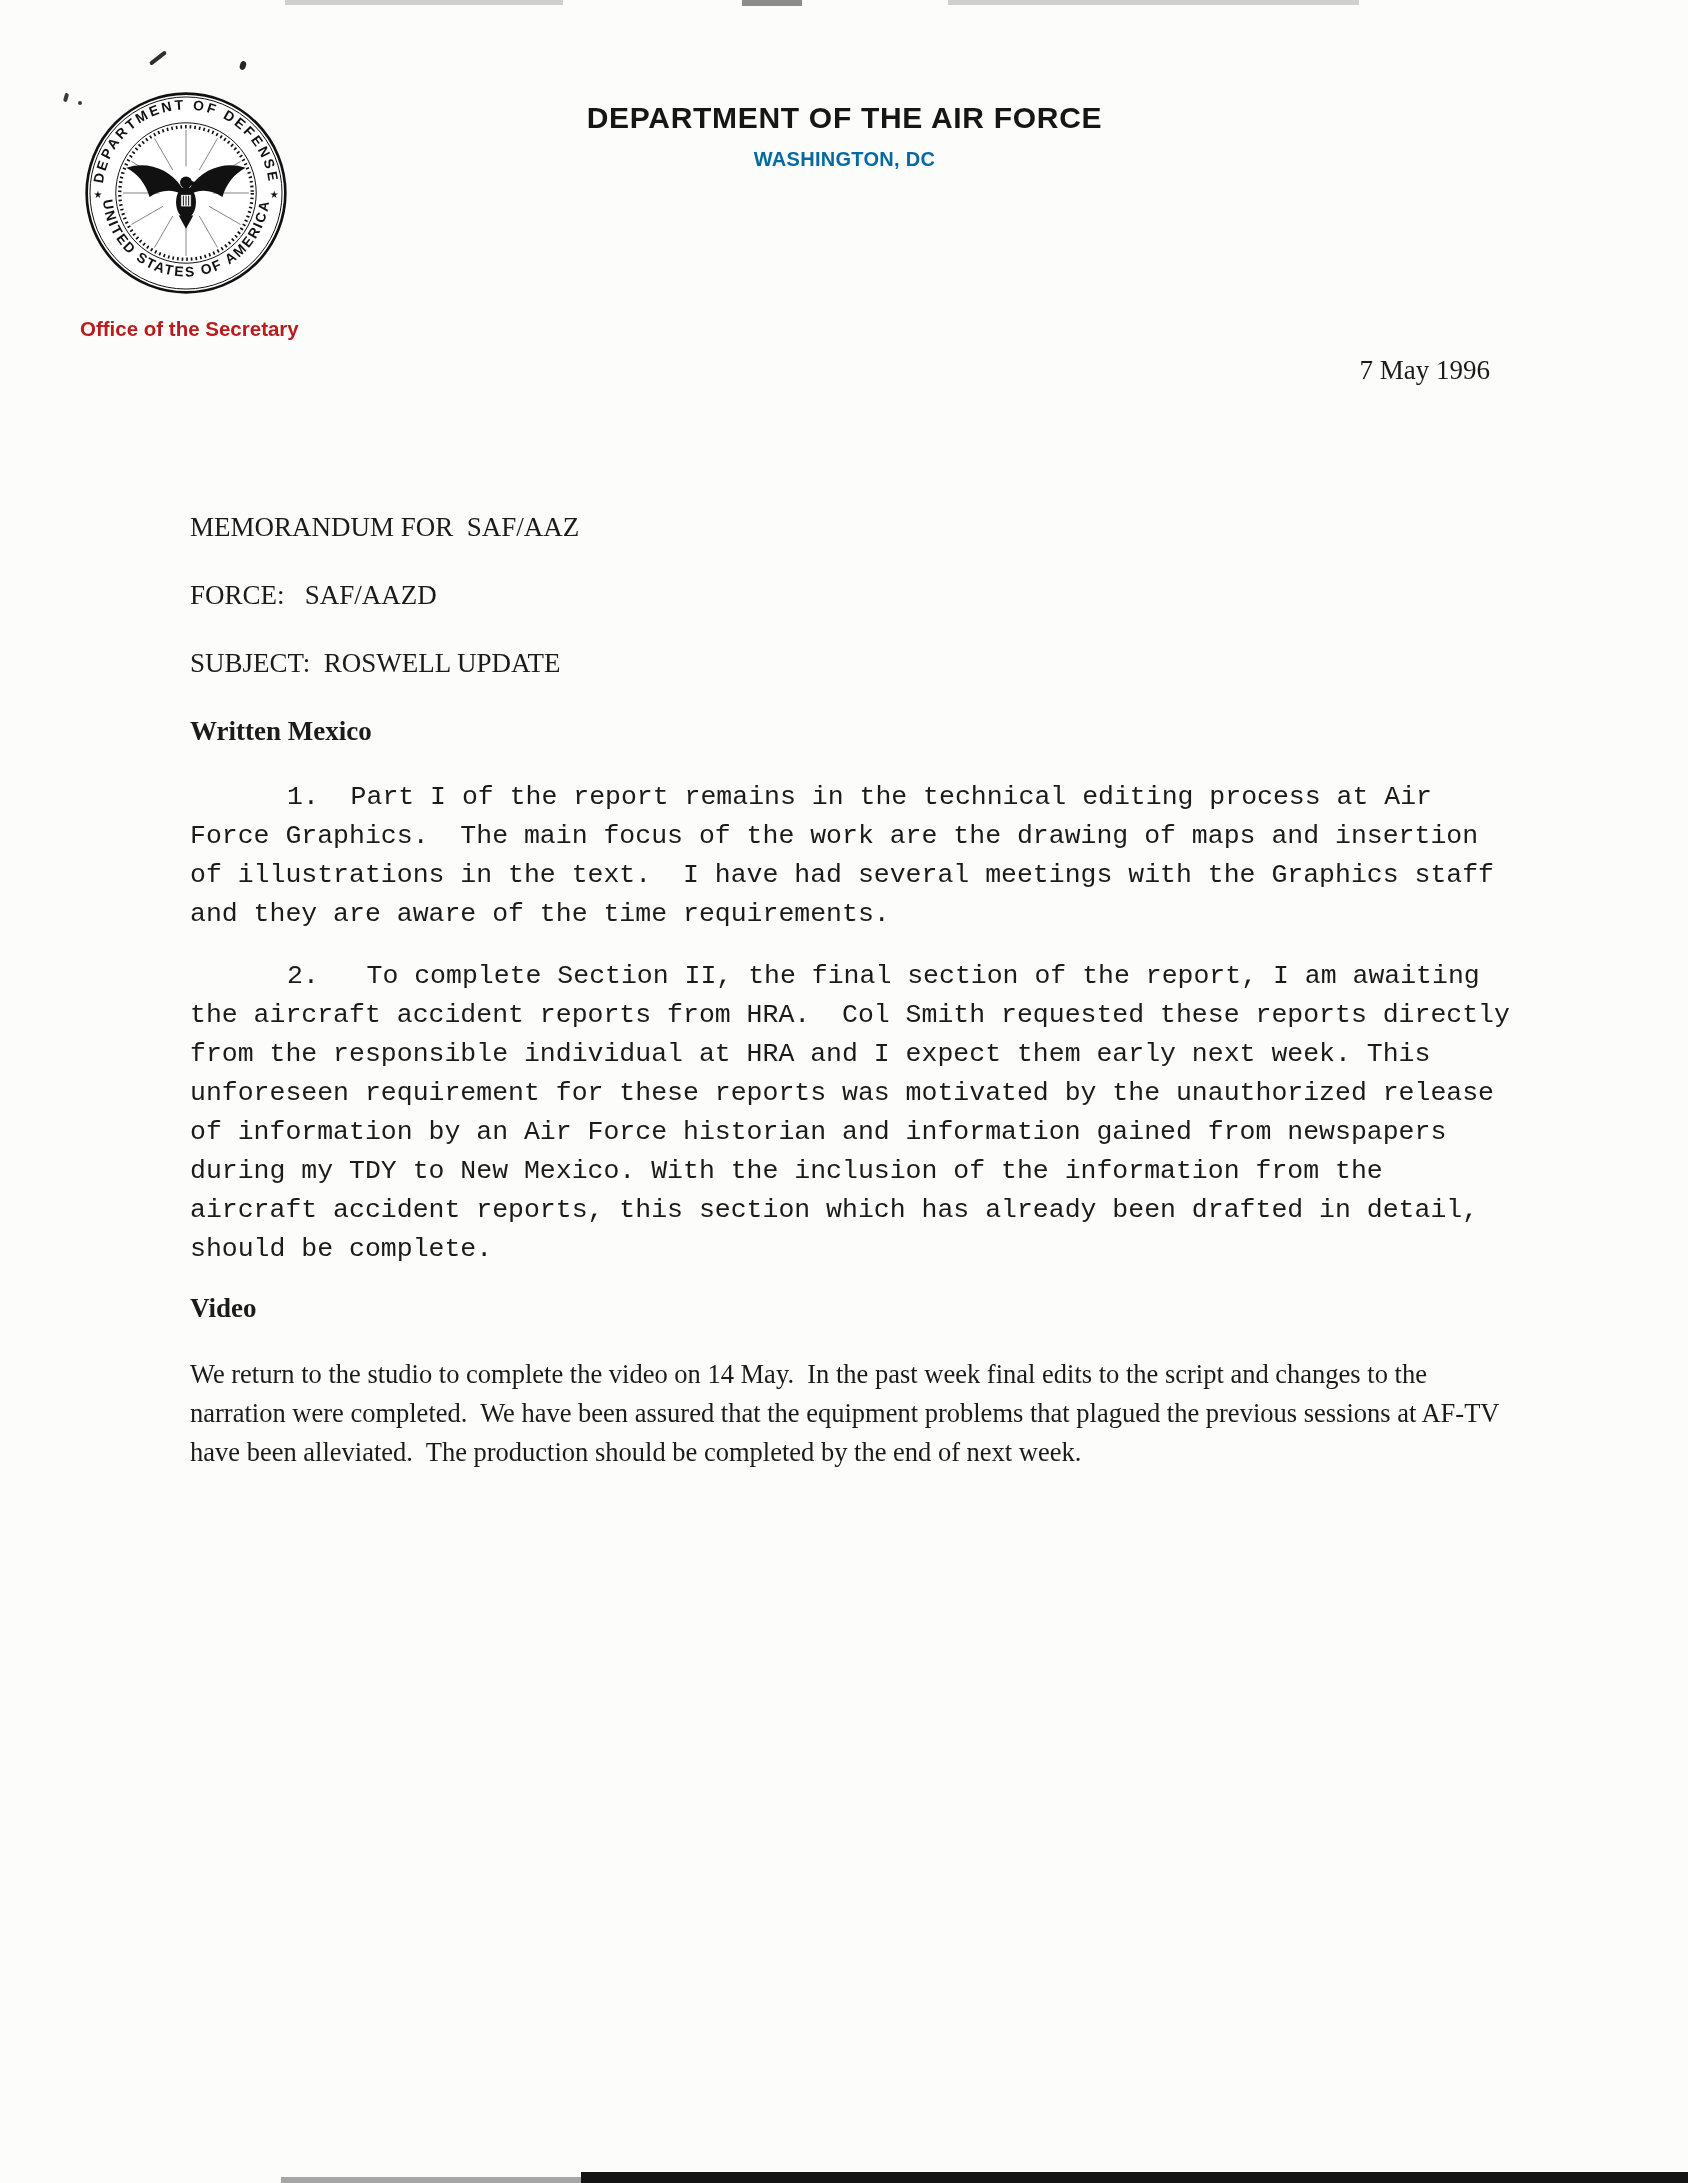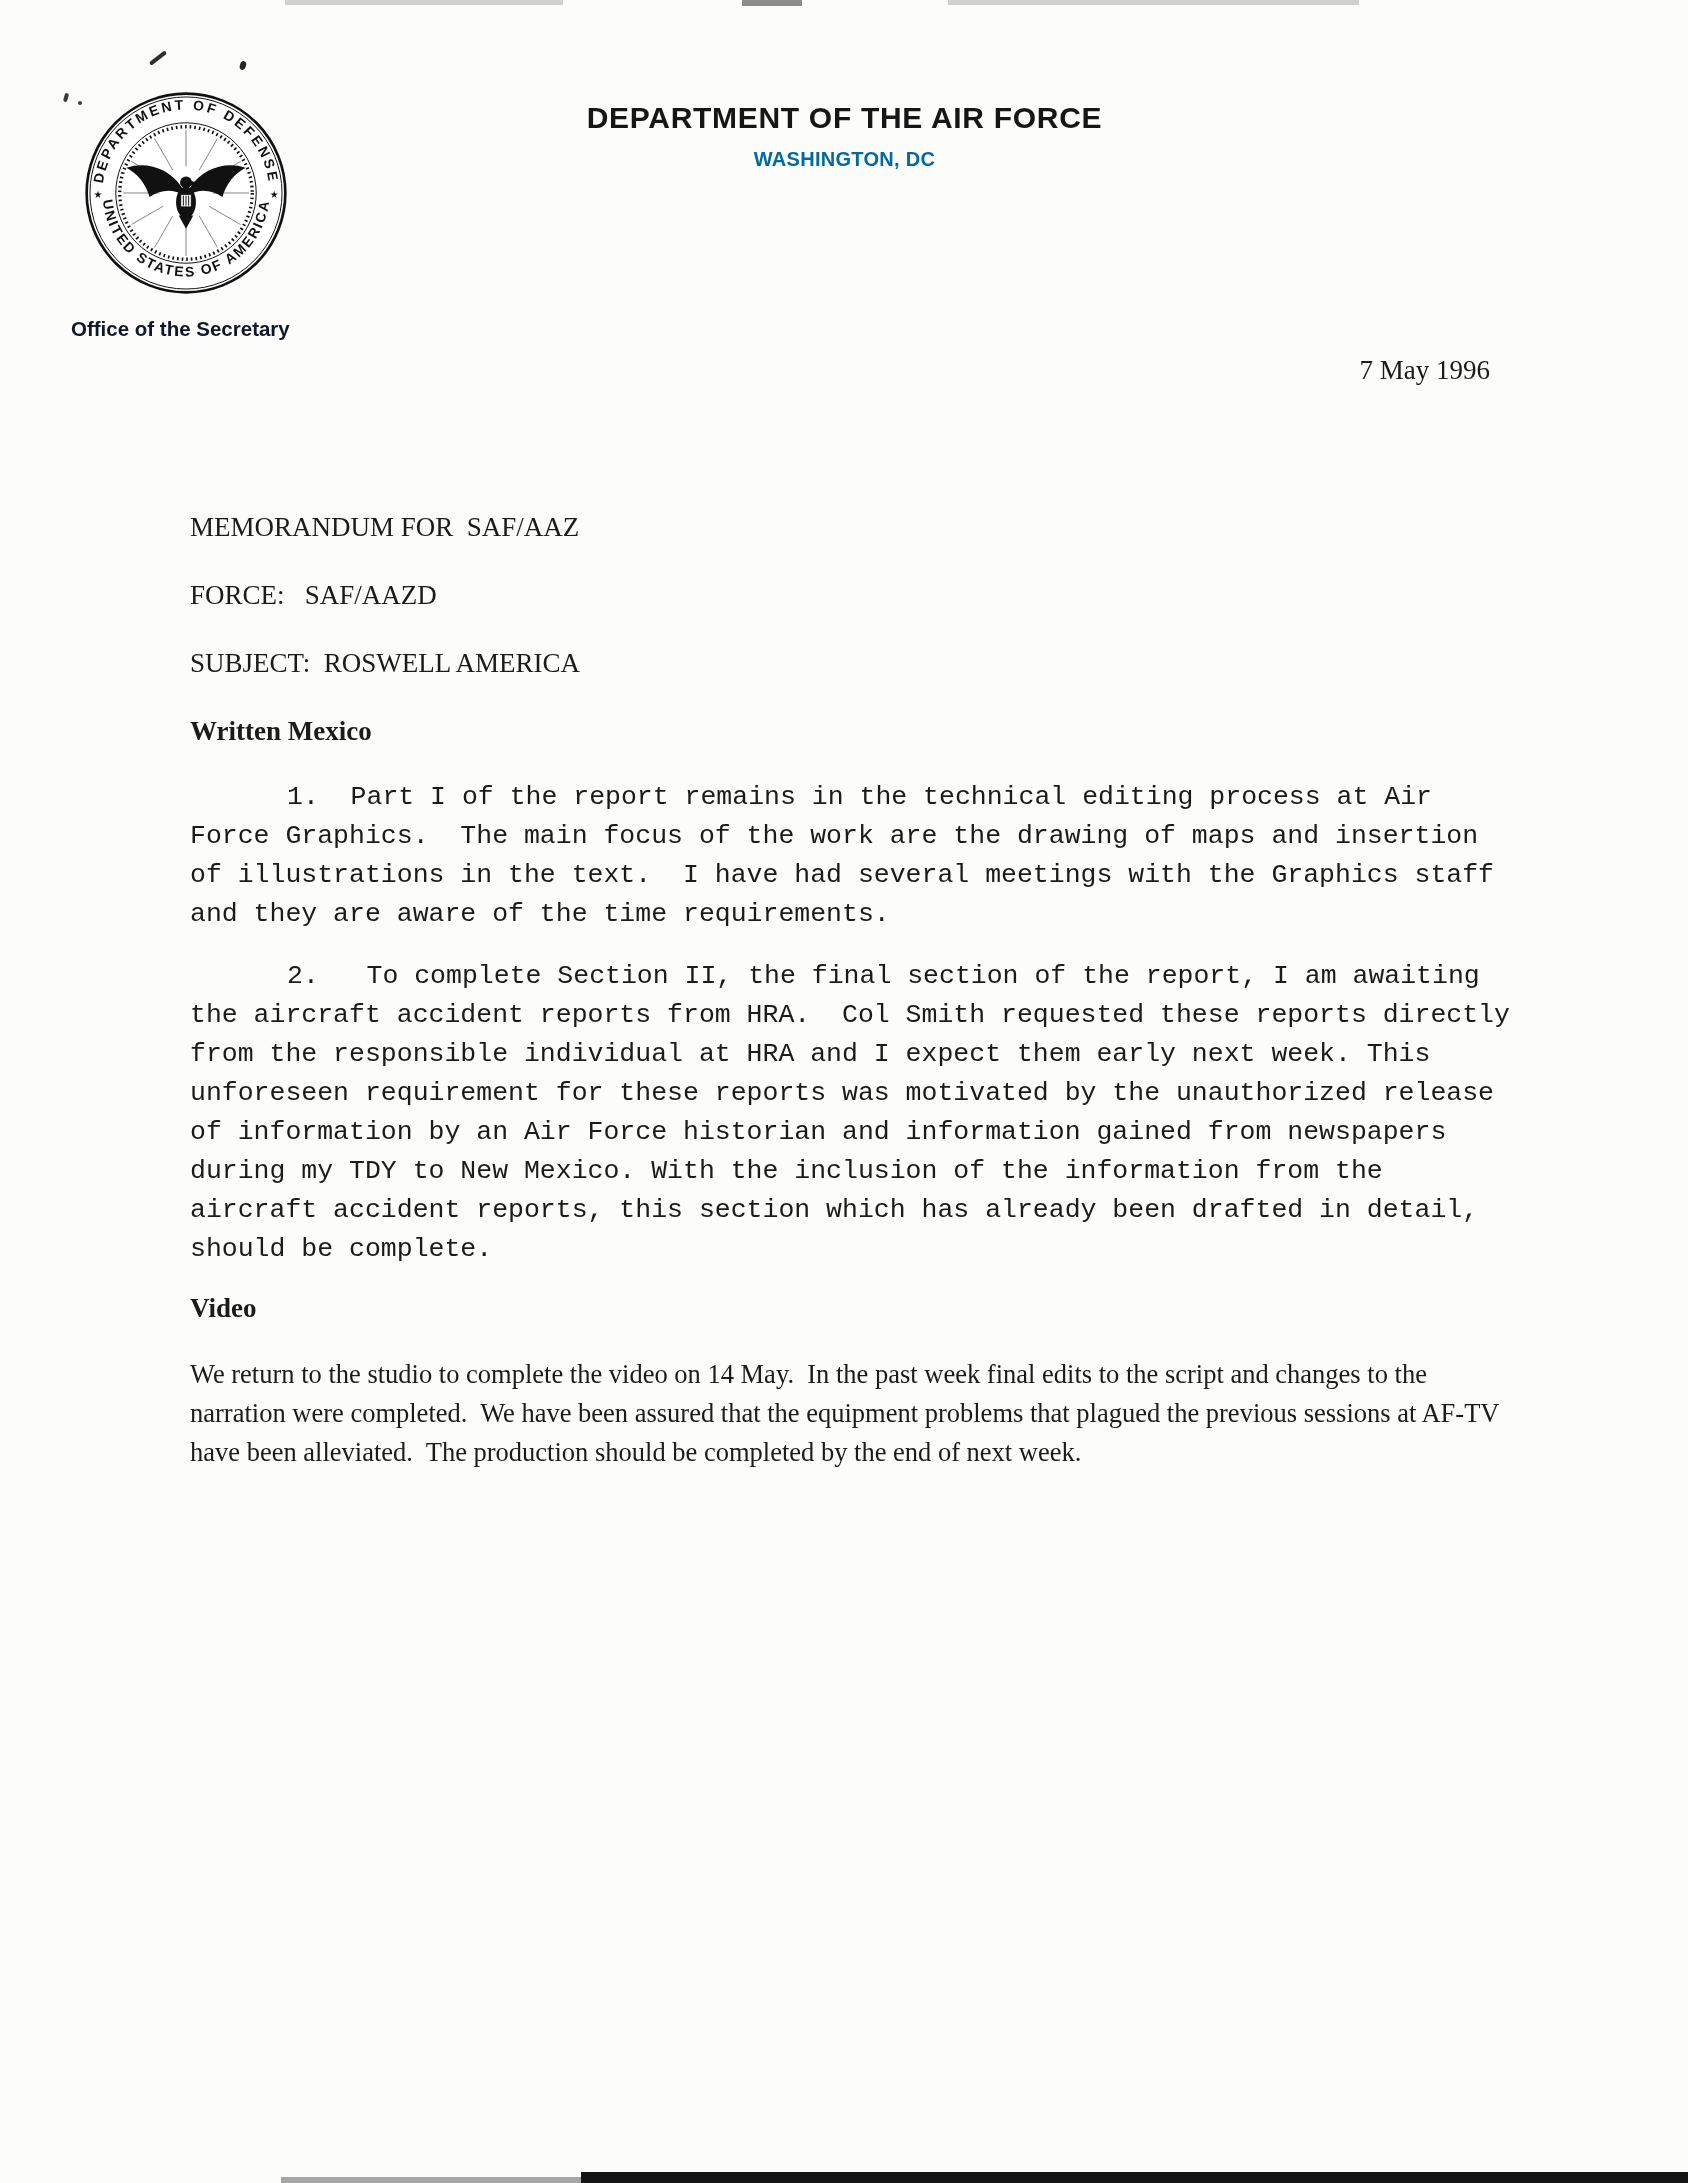--- a/index.html
+++ b/index.html
@@ -26,24 +26,24 @@
     color: #161616;
   }
   .dept-location {
     margin-top: 12px;
     font: bold 20px/1.1 "Liberation Sans", sans-serif;
     letter-spacing: 0.3px;
     color: #0369a1;
   }
   .office-line {
     position: absolute;
-    left: 71px;
+    left: 80px;
     top: 317px;
     font: bold 20.5px/1.2 "Liberation Sans", sans-serif;
-    color: #0f172a;
+    color: #b91c1c;
   }
   .date-line {
     position: absolute;
     top: 354px;
     right: 199px;
     font: 27px/1.2 "Liberation Serif", serif;
     color: #1b1b1b;
     margin-left: 47px;
   }
 
@@ -168,21 +168,21 @@
     <div class="dept-location">WASHINGTON, DC</div>
   </div>
 
   <div class="office-line">Office of the Secretary</div>
 
   <div class="date-line">7 May 1996</div>
 
   <div class="memo-body">
     <div class="memo-line">MEMORANDUM FOR  SAF/AAZ</div>
     <div class="memo-line">FORCE:   SAF/AAZD</div>
-    <div class="memo-line">SUBJECT:  ROSWELL AMERICA</div>
+    <div class="memo-line">SUBJECT:  ROSWELL UPDATE</div>
 
     <div class="section-heading">Written Mexico</div>
     <p class="para indent">1.  Part I of the report remains in the technical editing process at Air Force Graphics.  The main focus of the work are the drawing of maps and insertion of illustrations in the text.  I have had several meetings with the Graphics staff and they are aware of the time requirements.</p>
     <p class="para indent">2.   To complete Section II, the final section of the report, I am awaiting the aircraft accident reports from HRA.  Col Smith requested these reports directly from the responsible individual at HRA and I expect them early next week. This unforeseen requirement for these reports was motivated by the unauthorized release of information by an Air Force historian and information gained from newspapers during my TDY to New Mexico. With the inclusion of the information from the aircraft accident reports, this section which has already been drafted in detail, should be complete.</p>
 
     <div class="section-heading">Video</div>
     <p class="para">We return to the studio to complete the video on 14 May.  In the past week final edits to the script and changes to the narration were completed.  We have been assured that the equipment problems that plagued the previous sessions at AF-TV have been alleviated.  The production should be completed by the end of next week.</p>
   </div>
 
   <div class="artifact pen-mark-1"></div>

